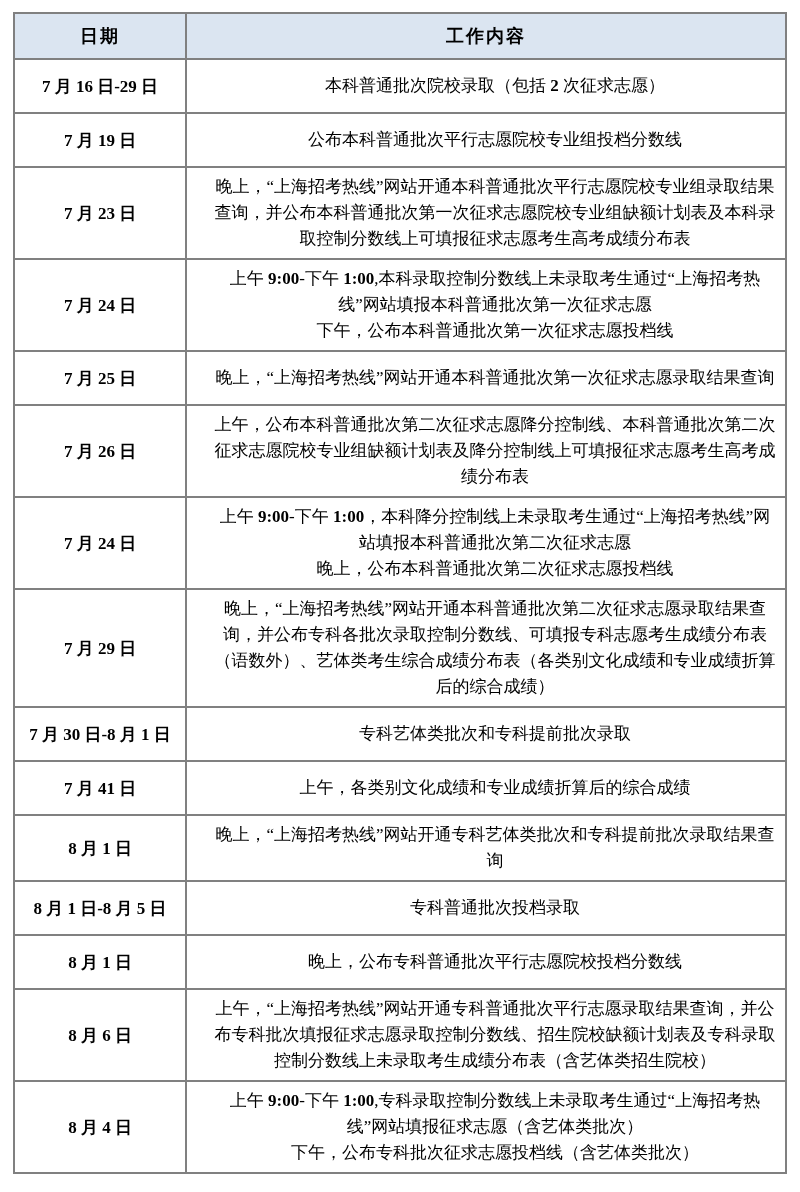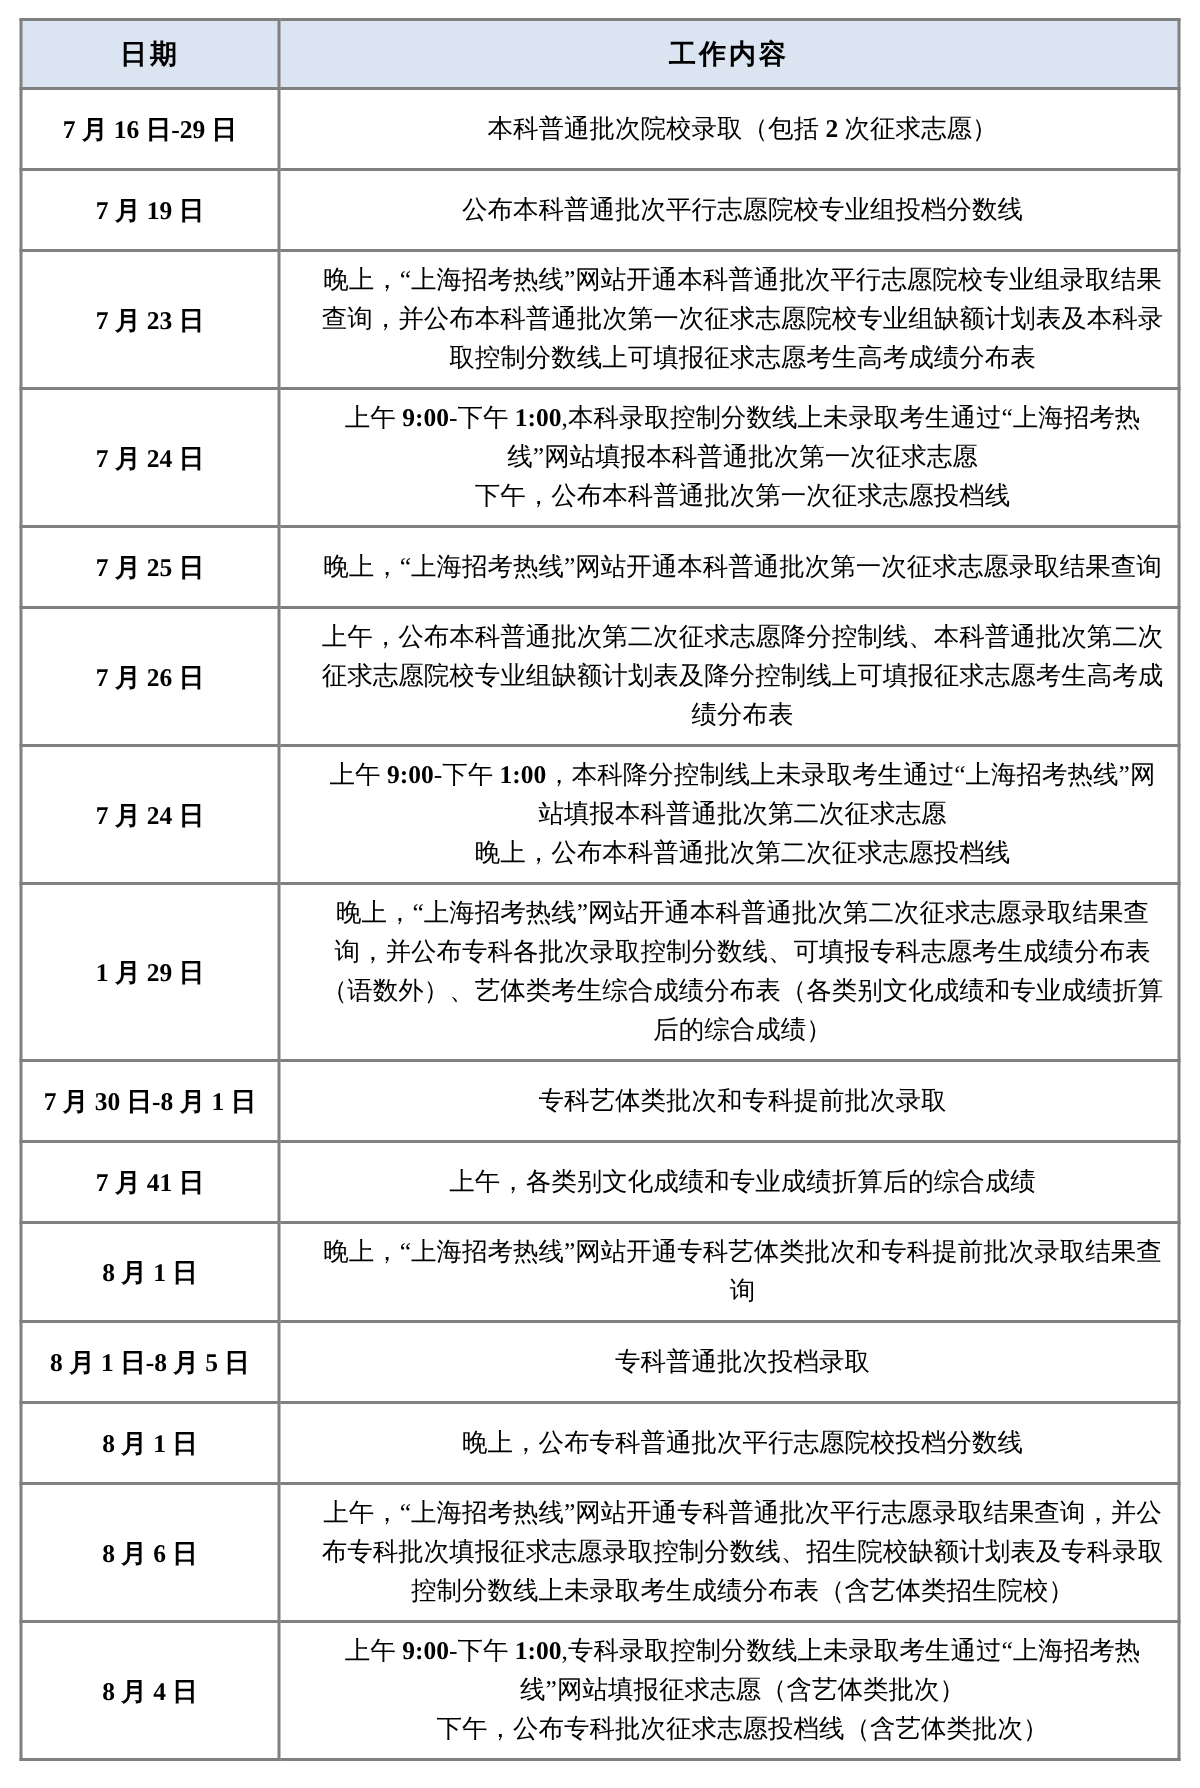--- a/index.html
+++ b/index.html
@@ -102,21 +102,21 @@
           </td>
         </tr>
         <tr>
           <td class="date-cell">7 月 24 日</td>
           <td class="content-cell">
             <div>上午 <b>9:00</b>-下午 <b>1:00</b>，本科降分控制线上未录取考生通过“上海招考热线”网站填报本科普通批次第二次征求志愿</div>
             <div>晚上，公布本科普通批次第二次征求志愿投档线</div>
           </td>
         </tr>
         <tr>
-          <td class="date-cell">1 月 29 日</td>
+          <td class="date-cell">7 月 29 日</td>
           <td class="content-cell">
             <div>晚上，“上海招考热线”网站开通本科普通批次第二次征求志愿录取结果查询，并公布专科各批次录取控制分数线、可填报专科志愿考生成绩分布表（语数外）、艺体类考生综合成绩分布表（各类别文化成绩和专业成绩折算后的综合成绩）</div>
           </td>
         </tr>
         <tr>
           <td class="date-cell">7 月 30 日-8 月 1 日</td>
           <td class="content-cell">
             <div>专科艺体类批次和专科提前批次录取</div>
           </td>
         </tr>

